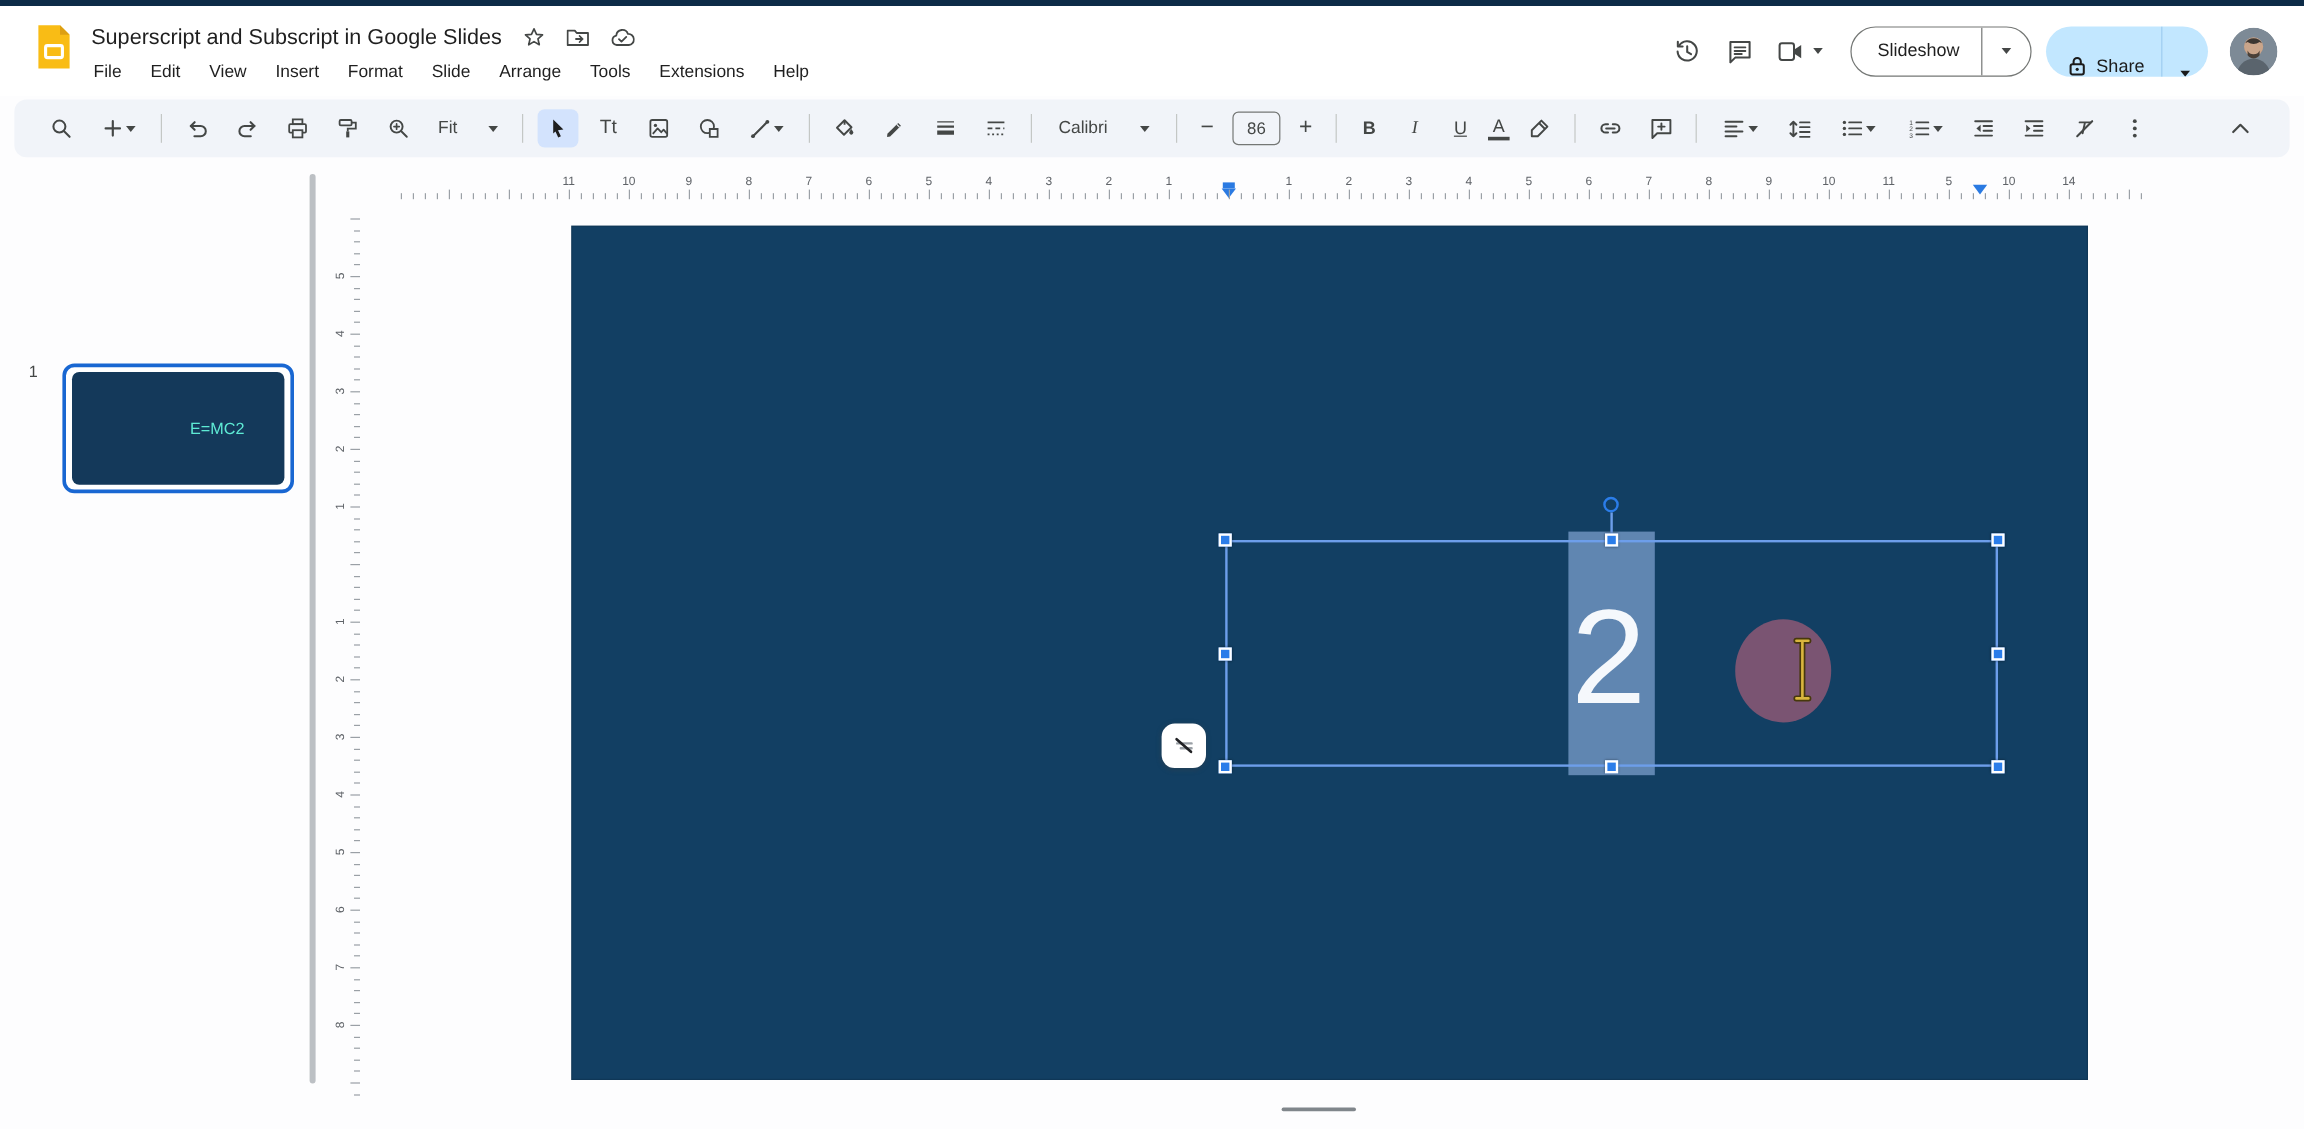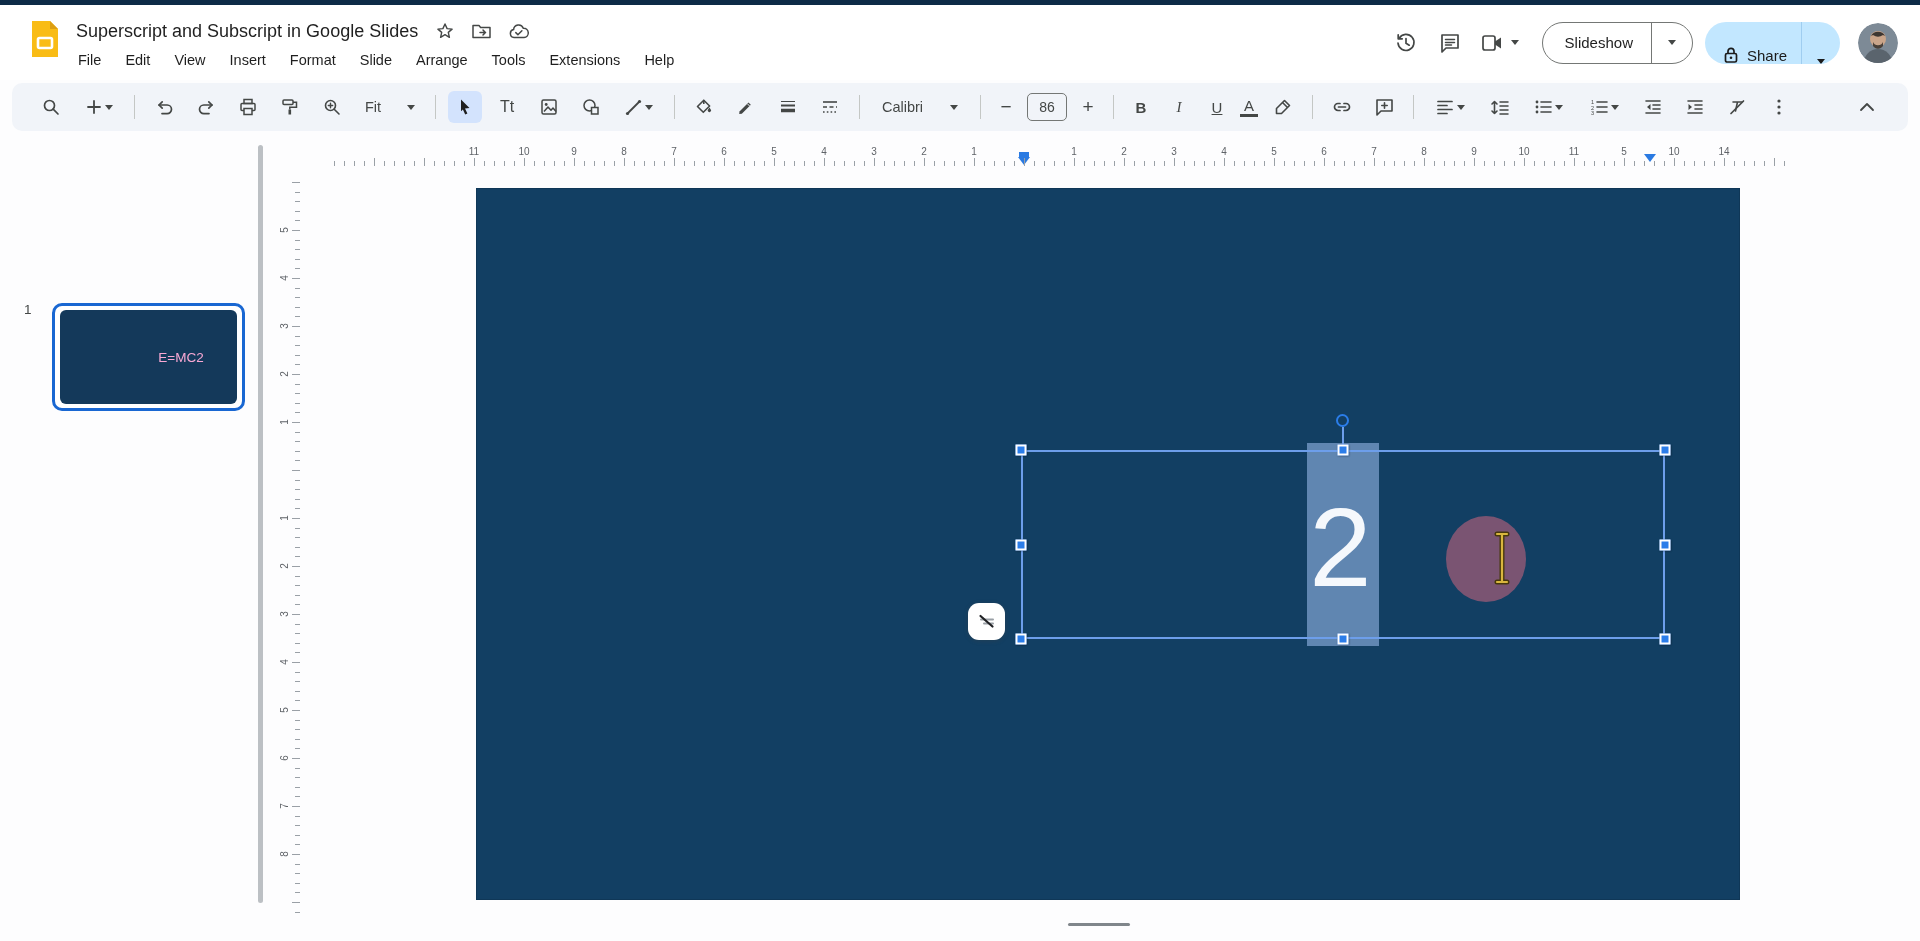--- a/index.html
+++ b/index.html
@@ -50,21 +50,21 @@
   .tb-letter { font-size:15px; color:#444746; width:30px; text-align:center; }
   #font-size-box { width:40px; height:28px; border:1px solid #747775; border-radius:5px; display:flex; align-items:center; justify-content:center; font-size:14px; color:#444746; background:transparent; }
   .pmbtn { font-size:19px; color:#444746; width:26px; text-align:center; }
   #tb-collapse { position:absolute; right:36px; top:91px; width:34px; height:32px; display:flex; align-items:center; justify-content:center; color:#444746; }
 
   
   #filmstrip { left:0; top:134px; width:262px; height:807px; background:#fdfdfe; }
   #slide-number { left:24px; top:168px; font-size:13.5px; color:#444746; }
   #thumb-sel { left:52px; top:169px; width:193px; height:108px; border:3px solid #1967d2; border-radius:10px; background:#fff; }
   #thumb-slide { left:60px; top:176px; width:177px; height:94px; background:#14395a; border-radius:6px; }
-  #thumb-text { position:absolute; left:121px; top:47px; transform:translate(-50%,-50%); color:#f9a8d4; font-size:13.5px; white-space:nowrap; }
+  #thumb-text { position:absolute; left:121px; top:47px; transform:translate(-50%,-50%); color:#5eead4; font-size:13.5px; white-space:nowrap; }
   #strip-divider { left:258px; top:145px; width:5px; height:758px; background:#bcc0c4; border-radius:3px; }
 
   
   #hruler { left:268px; top:146px; width:1652px; height:20px; }
   .h-tick { position:absolute; bottom:0; width:1px; background:#9aa0a6; }
   .h-label { position:absolute; top:0px; transform:translateX(-50%); font-size:10px; color:#5f6368; }
   #vruler { left:278px; top:170px; width:22px; height:748px; }
   .v-tick { position:absolute; right:0; height:1px; background:#9aa0a6; }
   .v-label { position:absolute; left:6px; transform:translate(-50%,-50%) rotate(-90deg); font-size:10px; color:#5f6368; }
   .ruler-marker { position:absolute; transform:translateX(-50%); display:flex; flex-direction:column; align-items:center; }

